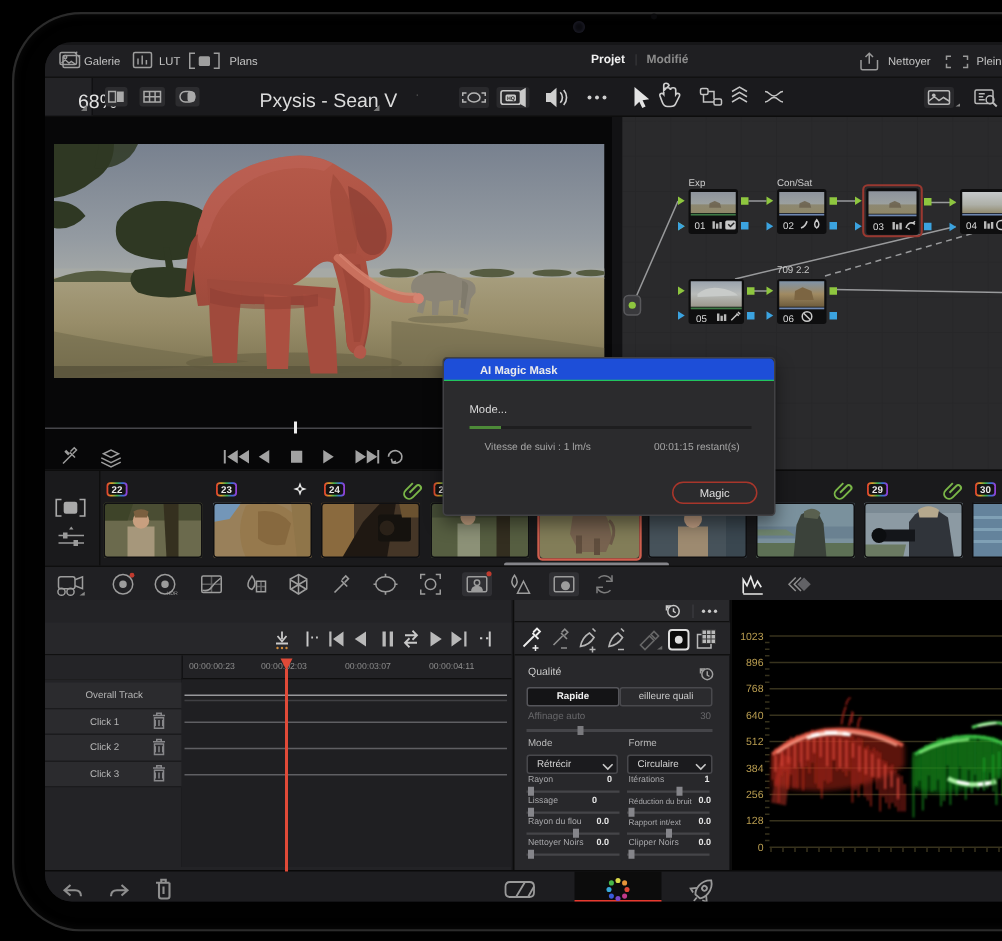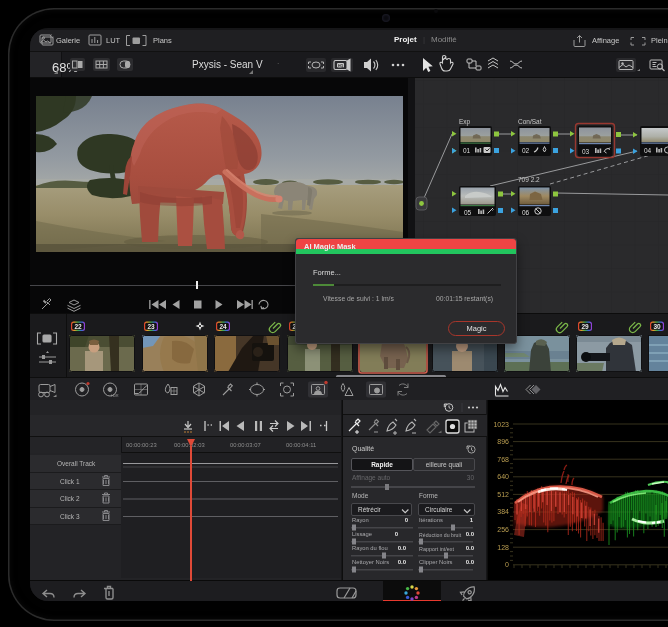--- a/index.html
+++ b/index.html
@@ -67,22 +67,22 @@
         <g stroke="#9a9a9a" fill="none" stroke-width="1">
           <path d="M604 7.5 h-3 v2.5 M612 7.5 h3 v2.5 M604 15 h-3 v-2.5 M612 15 h3 v-2.5"></path>
         </g>
       </svg>
 
       <span class="t" style="left:26px;top:6px;font-size:7.5px;color:#c6c6c6;">Galerie</span>
       <span class="t" style="left:76px;top:6px;font-size:7.5px;color:#c6c6c6;text-align:center;">LUT</span>
       <span class="t" style="left:123px;top:6px;font-size:7.5px;color:#c6c6c6;">Plans</span>
       <span class="t" style="left:364px;top:5px;font-size:8px;color:#f0f0f0;font-weight:bold;">Projet</span>
       <span class="t" style="left:393px;top:5px;font-size:8px;color:#3c3c3f;">|</span>
-      <span class="t" style="left:401px;top:5px;font-size:8px;color:#8b8b8b;">Modifié</span>
-      <span class="t" style="left:562px;top:6px;font-size:7.5px;color:#c6c6c6;">Affinage</span>
+      <span class="t" style="left:401px;top:5px;font-size:8px;color:#8b8b8b;font-weight:bold;">Modifié</span>
+      <span class="t" style="left:562px;top:6px;font-size:7.5px;color:#c6c6c6;">Nettoyer</span>
       <span class="t" style="left:621px;top:6px;font-size:7.5px;color:#c6c6c6;">Plein éc</span>
     </div>
     <div class="abs" id="toolbar2">
       <div class="abs" style="left:0;top:0;width:32px;height:25px;background:#232326;border-right:1px solid #101012;"></div>
       <span class="t" style="left:22px;top:8px;font-size:13px;color:#e2e2e2;">68%</span>
       <div class="abs" style="left:24px;top:18px;width:0;height:0;border-left:4px solid transparent;border-bottom:4px solid #777;"></div>
       <svg width="660" height="26" style="position:absolute;left:0;top:0">
         <g>
           <rect x="40" y="6" width="15" height="13" rx="2" fill="#2c2c2f"></rect>
           <rect x="42.5" y="9" width="4.5" height="7" fill="none" stroke="#aaa" stroke-width="1"></rect>
@@ -129,21 +129,21 @@
           <path d="M589 15.5 l4 -3 3 2.5 3 -2 4 2.5" stroke="#b9b9b9" fill="none"></path>
           <path d="M607 19 l3 0 0 -2 z" fill="#888"></path>
           <g stroke="#b9b9b9" fill="none">
             <rect x="620" y="8" width="12" height="9" rx="1"></rect>
             <path d="M622.5 10.5 h4 m-4 2 h3 m-3 2 h4"></path>
             <circle cx="630" cy="14.5" r="2.6"></circle>
                   <path d="M632 16.5 l2.5 2.5" stroke-width="1.3"></path>
           </g>
         </g>
       </svg>
-      <span class="t" style="left:162px;top:7px;font-size:10px;color:#dcdcdc;">Pxysis - Sean V</span>
+      <span class="t" style="left:143px;top:7px;font-size:13px;color:#dcdcdc;">Pxysis - Sean V</span>
       <div class="abs" style="left:219px;top:18px;width:0;height:0;border-left:4px solid transparent;border-bottom:4px solid #777;"></div>
       <span class="t" style="left:247px;top:8px;font-size:7px;color:#666;">·</span>
     </div>
     <div class="abs" id="viewer">
       <svg width="367" height="156" viewBox="0 0 367 156" style="position:absolute;left:6px;top:18px">
         <defs>
           <linearGradient id="sky" x1="0" y1="0" x2="0" y2="1">
             <stop offset="0" stop-color="#78818f"></stop>
                   <stop offset=".7" stop-color="#939aa1"></stop>
                   <stop offset="1" stop-color="#a4a8a7"></stop>
@@ -870,22 +870,22 @@
           <circle cx="0" cy="6" r="1.7" fill="#7a48c8"></circle>
           <circle cx="-4.4" cy="4.4" r="1.7" fill="#3a5ad8"></circle>
           <circle cx="-6" cy="0" r="1.7" fill="#38a8d8"></circle>
           <circle cx="-4.4" cy="-4.4" r="1.7" fill="#48b848"></circle>
         </g>
       </svg>
     </div>
     <div class="abs" style="left:187px;top:439px;width:0;height:0;border-left:4px solid transparent;border-right:4px solid transparent;border-top:8px solid #e04a38;z-index:20;"></div>
     <div class="abs" style="left:190px;top:446px;width:1.5px;height:135px;background:#e04a38;z-index:20;"></div>
     <div class="abs" id="dialog">
-      <div style="height:15px;background:#ef4444;border-bottom:5px solid #22c55e;border-radius:3px 3px 0 0;color:#ececec;font-size:7.5px;font-weight:bold;line-height:15px;padding-left:8px;">AI Magic Mask</div>
-      <span class="t" style="left:17px;top:29px;font-size:7.5px;color:#dcdcdc;">Forme...</span>
+      <div style="height:15px;background:#1d4ed8;border-bottom:1px solid #22c55e;border-radius:3px 3px 0 0;color:#ececec;font-size:7.5px;font-weight:bold;line-height:15px;padding-left:24px;">AI Magic Mask</div>
+      <span class="t" style="left:17px;top:29px;font-size:7.5px;color:#dcdcdc;">Mode...</span>
       <div class="abs" style="left:17px;top:45px;width:188px;height:2px;background:#1e1e1f;"></div>
       <div class="abs" style="left:17px;top:45px;width:21px;height:2px;background:#4d8a38;"></div>
       <span class="t" style="left:27px;top:56px;font-size:6.8px;color:#a6a6a6;">Vitesse de suivi :  1 lm/s</span>
       <span class="t" style="left:140px;top:56px;font-size:6.8px;color:#a6a6a6;">00:01:15 restant(s)</span>
       <div class="abs" style="left:152px;top:82px;width:57px;height:15px;border:1.2px solid #a8362b;border-radius:8px;text-align:center;font-size:7.5px;color:#e0e0e0;line-height:14px;">Magic</div>
     </div>
   </div>
       </div>
  </div>
 </div>

